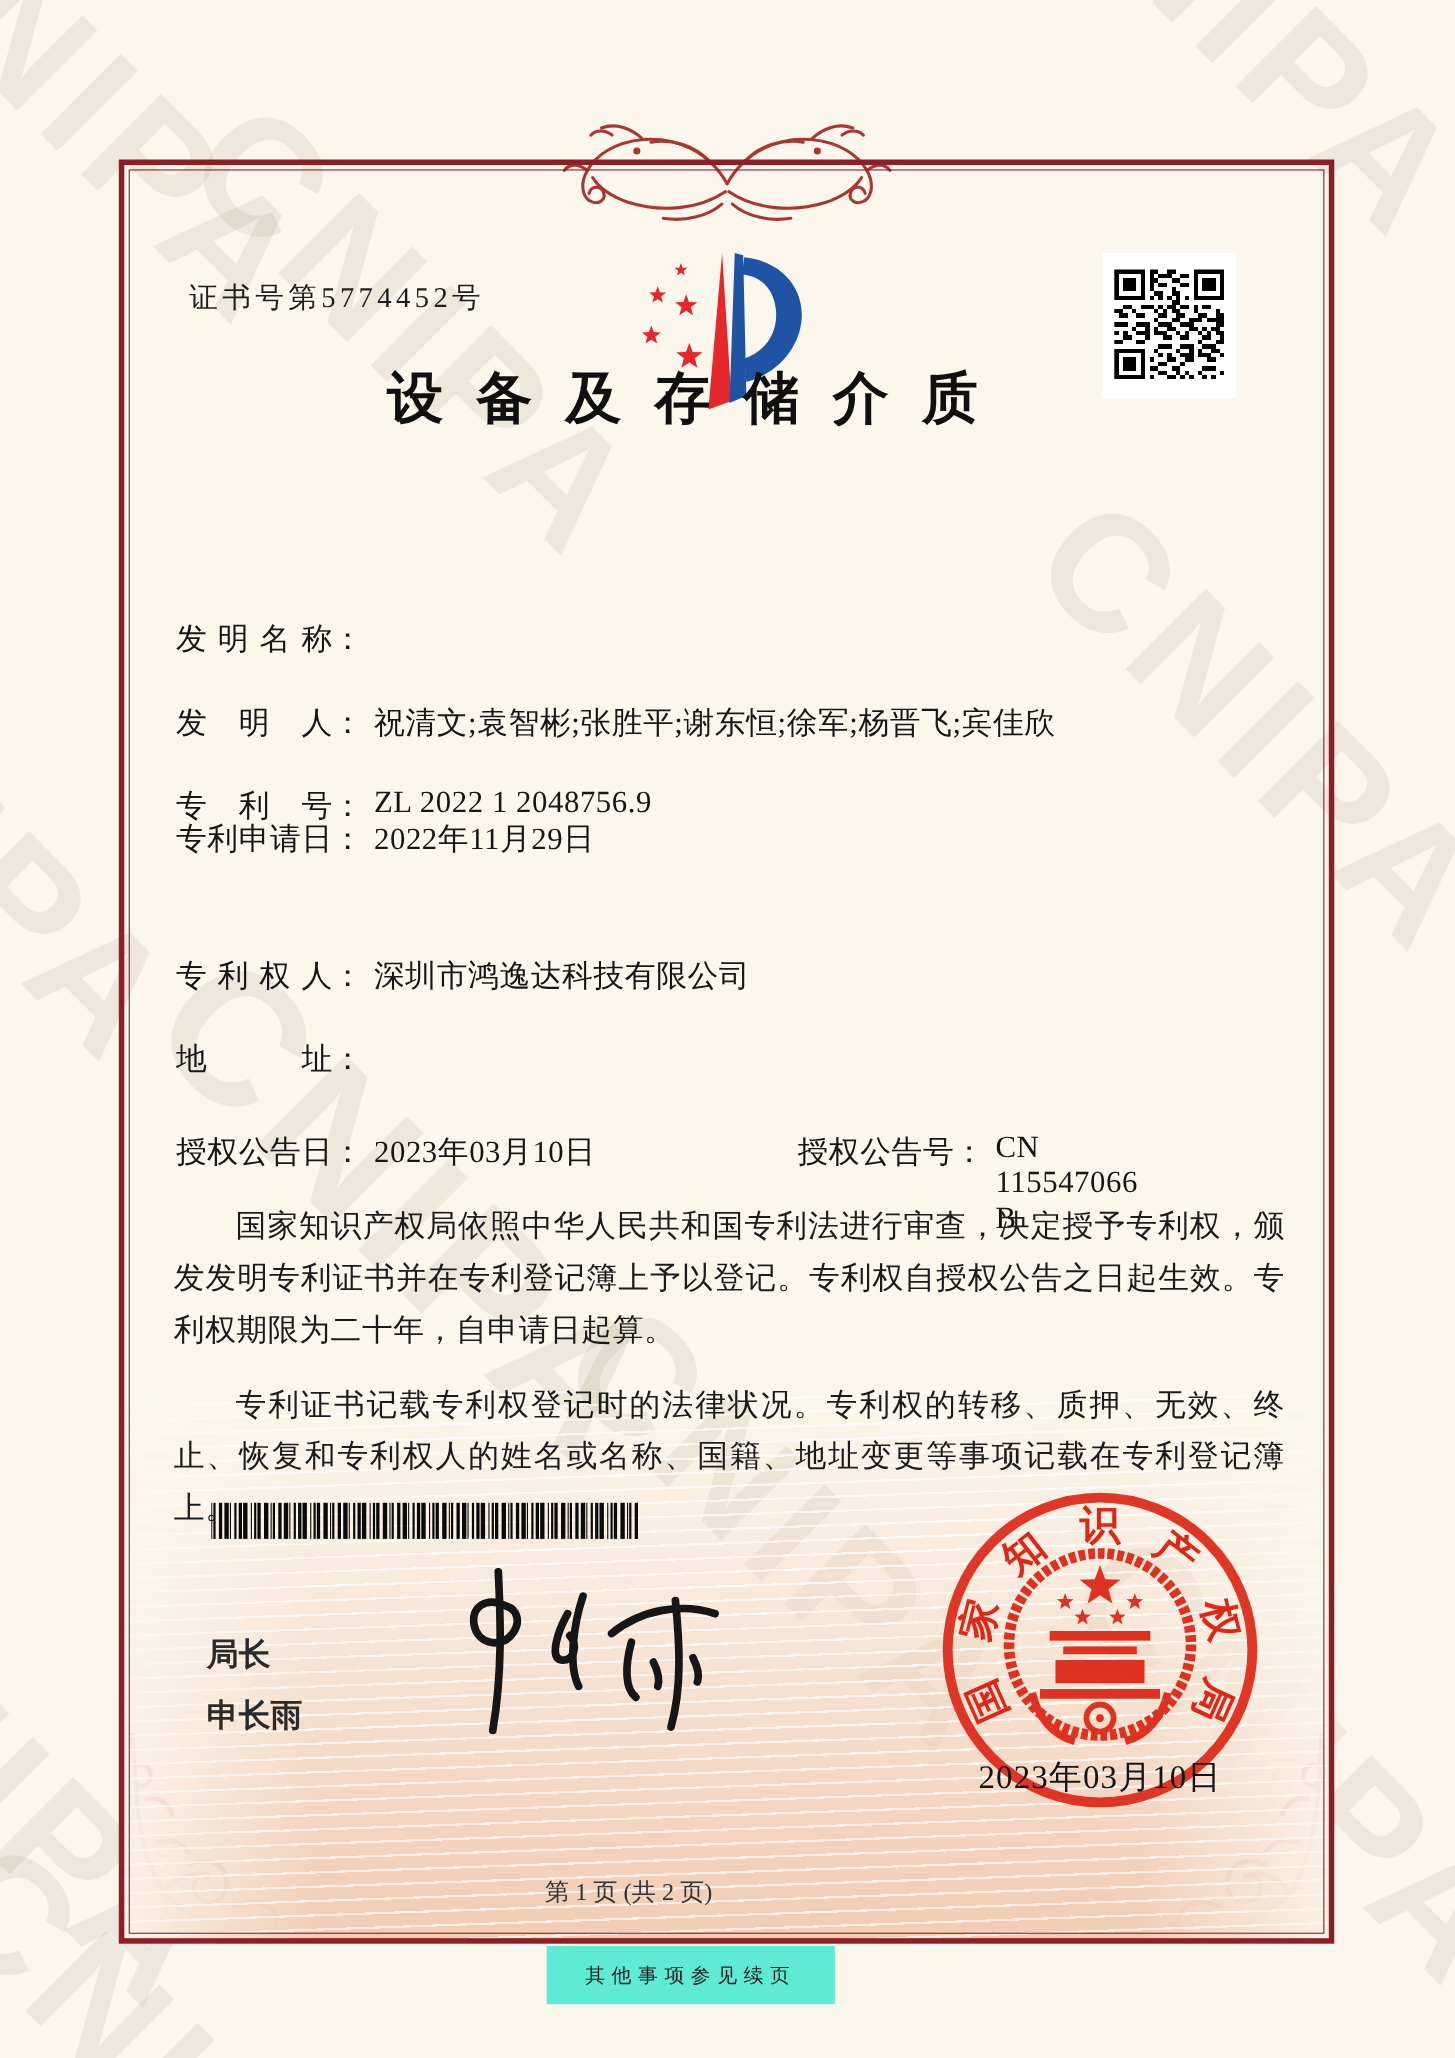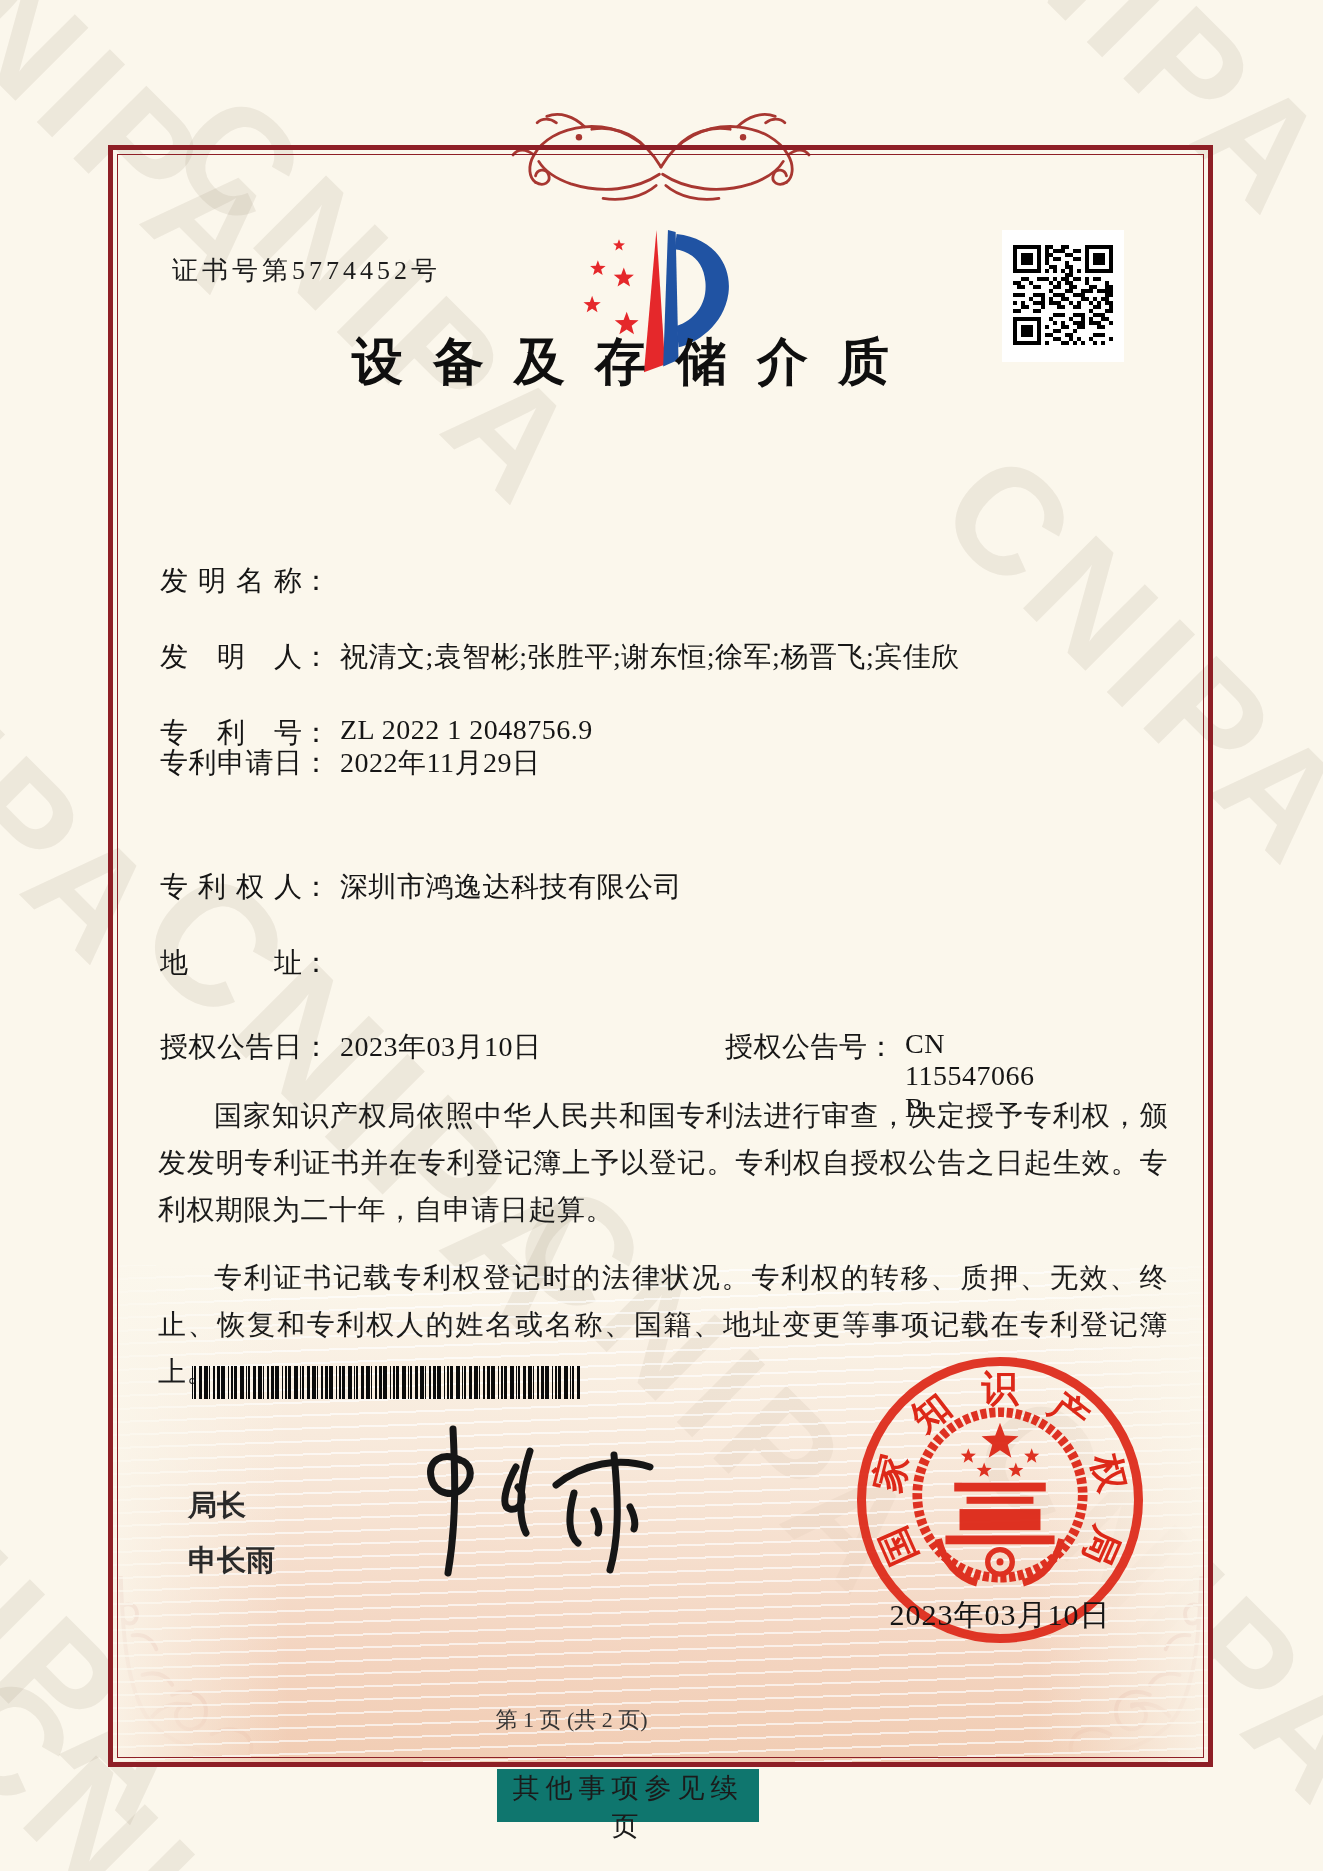--- a/index.html
+++ b/index.html
@@ -54,22 +54,22 @@
   .signature{position:absolute;left:398px;top:1415px;width:295px;height:170px;}
 
   .seal{position:absolute;left:857px;top:1357px;width:286px;height:286px;}
   .seal-circle{position:absolute;inset:0;border:9px solid #dd2818;border-radius:50%;box-sizing:border-box;opacity:.93;}
   .seal-char{position:absolute;font-size:37px;font-weight:700;color:#dd2818;line-height:1;}
   .seal-emblem{position:absolute;left:55px;top:40px;width:176px;height:196px;opacity:.95;}
   .seal-date{position:absolute;top:238px;left:0;width:100%;text-align:center;font-size:30px;color:#141414;letter-spacing:1px;}
 
   .page-info{position:absolute;left:0;top:1705px;width:1143px;text-align:center;font-size:22px;color:#333;}
 
-  .cont-note{position:absolute;left:497px;top:1769px;width:262px;height:53px;background:#0f766e;
-      text-align:center;line-height:38px;font-size:27px;letter-spacing:6px;color:#1b1b1b;}
+  .cont-note{position:absolute;left:497px;top:1769px;width:262px;height:53px;background:#5eead4;
+      text-align:center;line-height:55px;font-size:18px;letter-spacing:6px;color:#1b1b1b;}
 
   .ornament-top{position:absolute;left:476px;top:90px;width:370px;height:150px;}
   .corner{position:absolute;width:150px;height:186px;}
   .corner.bl{left:112px;top:1576px;}
   .corner.br{left:1060px;top:1576px;transform:scaleX(-1);}
 </style>
 </head>
 <body>
 
 <div class="page">

